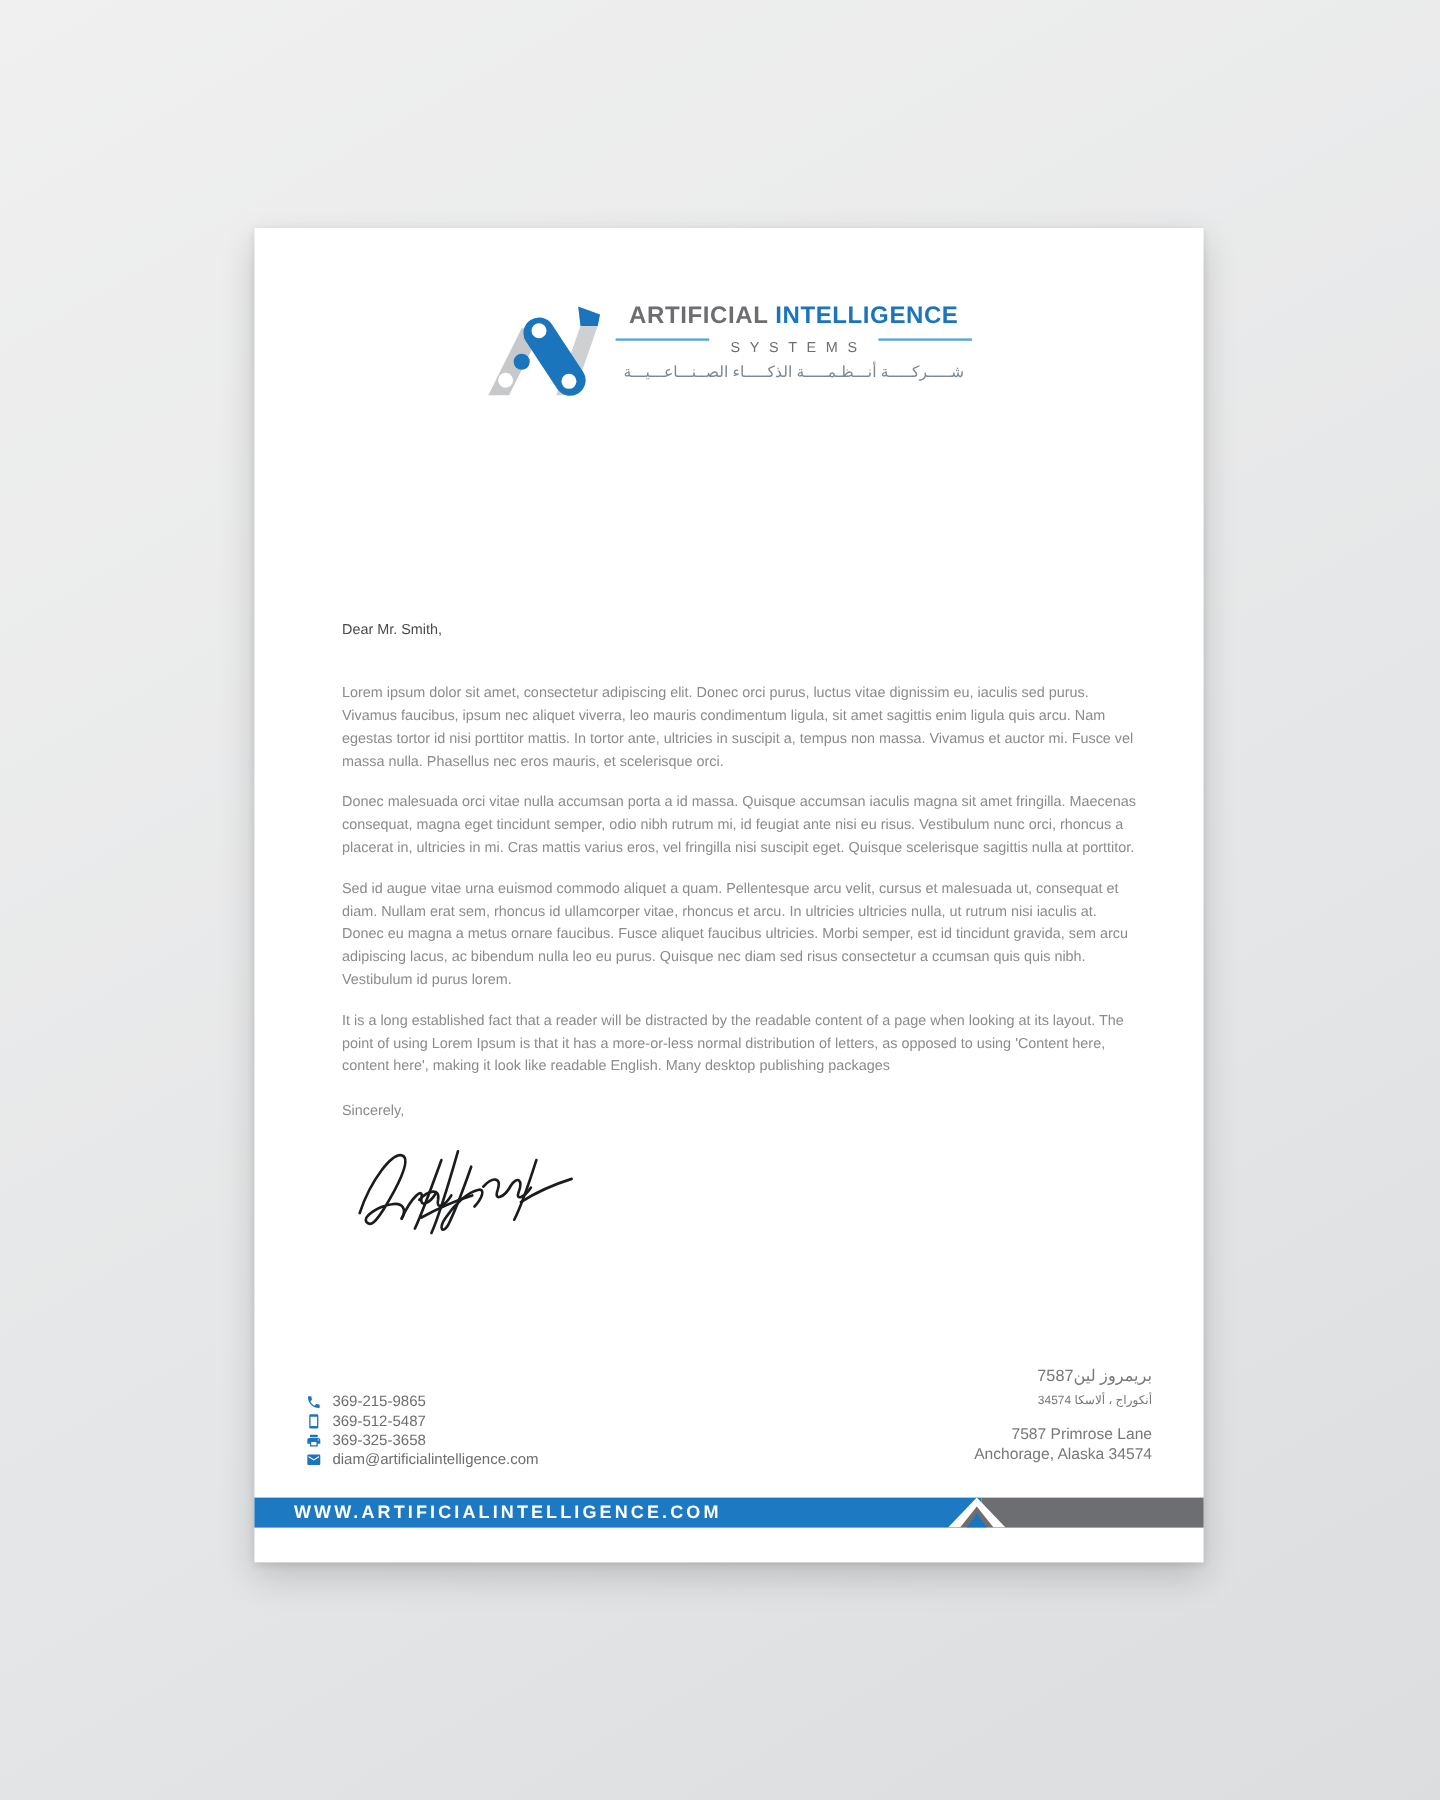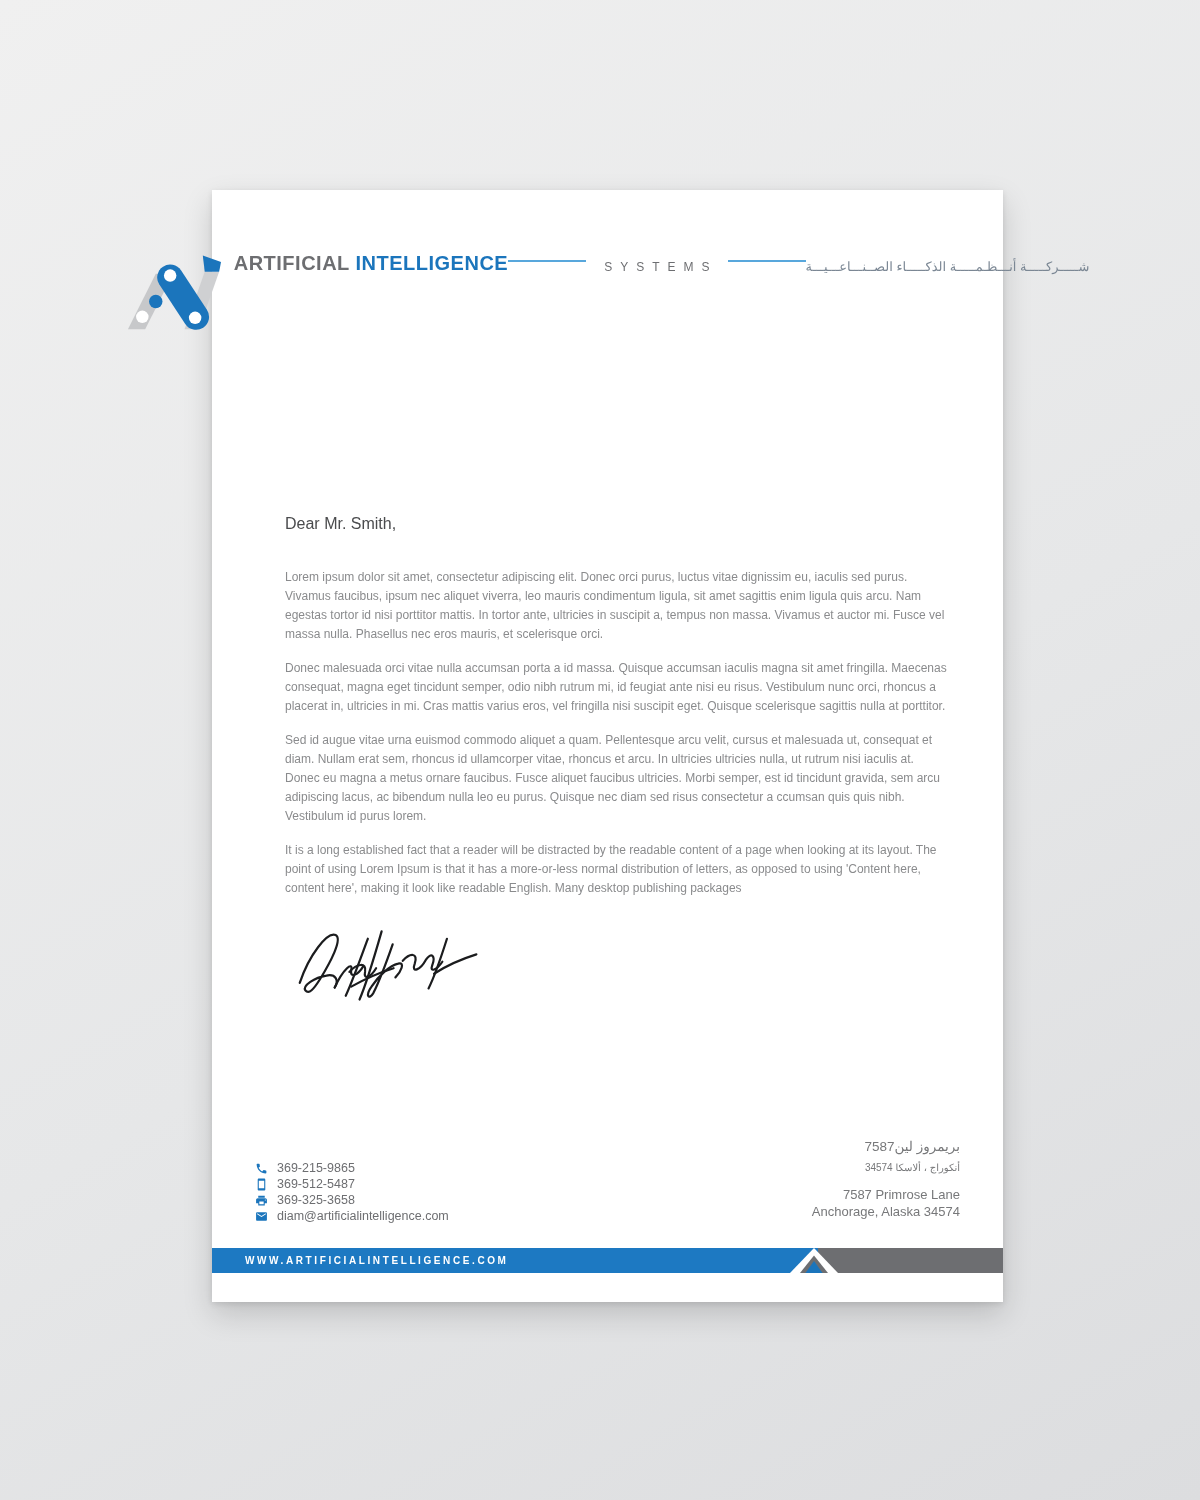--- a/index.html
+++ b/index.html
@@ -8,51 +8,51 @@
     background:linear-gradient(150deg,#f0f0f0 0%,#e6e7e8 55%,#dcdddf 100%);
     font-family:"Liberation Sans",sans-serif;
   }
   .sheet{
     position:absolute;left:212px;top:190px;width:791px;height:1112px;background:#ffffff;
     box-shadow:0 12px 28px rgba(0,0,0,.16),0 2px 6px rgba(0,0,0,.10);
   }
   
   .logo{position:absolute;top:56px;left:0;right:0;display:flex;justify-content:center;align-items:flex-start;gap:12px;}
   .logo-icon{width:96px;height:86px;flex:0 0 auto;}
-  .wordmark{display:flex;flex-direction:row;align-items:center;padding-top:6px;}
+  .wordmark{display:flex;flex-direction:column;align-items:center;padding-top:6px;}
   .brand-line1{font-size:20px;font-weight:bold;letter-spacing:.5px;color:#6d6e71;white-space:nowrap;}
   .brand-line1 .blue{color:#1b75bc;}
   .brand-line2{display:flex;align-items:flex-start;gap:10px;margin-top:7px;}
   .brand-line2 .sub{font-size:12px;letter-spacing:8px;color:#6d6e71;text-indent:8px;white-space:nowrap;}
   .rule{width:78px;height:2px;background:#58a7dc;}
   .brand-line3{margin-top:6px;font-size:13px;color:#7b8794;direction:rtl;white-space:nowrap;}
   
   .letter{position:absolute;left:73px;top:322px;width:662px;color:#8a8b8d;font-size:12px;line-height:19px;}
-  .salutation{font-size:16px;line-height:24px;color:#4a4b4d;font-weight:normal;margin:0 0 32px 0;}
+  .salutation{font-size:12px;line-height:24px;color:#4a4b4d;font-weight:normal;margin:0 0 32px 0;}
   .letter p{margin:2px 0 15px 0;text-align:left;}
   .closing{margin-top:18px !important;margin-bottom:6px !important;}
   .signature{width:215px;height:92px;display:block;margin-left:2px;}
   
   .contact{position:absolute;left:43px;top:970px;}
   .contact-row{display:flex;align-items:center;gap:9px;height:16px;font-size:12.5px;color:#6d6e71;text-align:right;}
   .cicon{width:13px;height:13px;flex:0 0 auto;}
   .cicon path{fill:#1b75bc;}
   
   .address{position:absolute;right:43px;top:948px;text-align:right;color:#77787a;margin-left:28px;}
   .address .ar1{font-size:13.5px;line-height:18px;direction:rtl;}
   .address .ar2{font-size:10px;line-height:17px;direction:rtl;margin-top:3px;}
   .address .en{margin-top:10px;font-size:13px;line-height:17px;}
   
   .bar{position:absolute;left:0;right:0;top:1058px;height:25px;}
   .bar-blue{position:absolute;left:0;top:0;bottom:0;width:606px;background:#1d79c2;}
   .bar-gray{position:absolute;left:606px;right:0;top:0;bottom:0;background:#6d6e71;}
   .bar-mark{position:absolute;left:578px;top:0;width:48px;height:25px;}
   .website{
     position:absolute;left:33px;top:0;height:28px;line-height:26px;color:#ffffff;
-    font-size:10px;font-weight:bold;letter-spacing:2.6px;white-space:nowrap;
+    font-size:15px;font-weight:bold;letter-spacing:2.6px;white-space:nowrap;
   }
 </style>
 </head>
 <body>
 
 <div>
   <div class="sheet">
 
     <header class="logo">
       <svg class="logo-icon" viewBox="0 0 100 88" aria-hidden="true">
@@ -75,20 +75,21 @@
         <div class="brand-line3">شـــــركـــــة أنـــظـمـــــة الذكـــــاء الصــنـــاعـــيـــة</div>
       </div>
     </header>
 
     <main class="letter">
       <h1 class="salutation">Dear Mr. Smith,</h1>
       <p>Lorem ipsum dolor sit amet, consectetur adipiscing elit. Donec orci purus, luctus vitae dignissim eu, iaculis sed purus. Vivamus faucibus, ipsum nec aliquet viverra, leo mauris condimentum ligula, sit amet sagittis enim ligula quis arcu. Nam egestas tortor id nisi porttitor mattis. In tortor ante, ultricies in suscipit a, tempus non massa. Vivamus et auctor mi. Fusce vel massa nulla. Phasellus nec eros mauris, et scelerisque orci.</p>
       <p>Donec malesuada orci vitae nulla accumsan porta a id massa. Quisque accumsan iaculis magna sit amet fringilla. Maecenas consequat, magna eget tincidunt semper, odio nibh rutrum mi, id feugiat ante nisi eu risus. Vestibulum nunc orci, rhoncus a placerat in, ultricies in mi. Cras mattis varius eros, vel fringilla nisi suscipit eget. Quisque scelerisque sagittis nulla at porttitor.</p>
       <p>Sed id augue vitae urna euismod commodo aliquet a quam. Pellentesque arcu velit, cursus et malesuada ut, consequat et diam. Nullam erat sem, rhoncus id ullamcorper vitae, rhoncus et arcu. In ultricies ultricies nulla, ut rutrum nisi iaculis at. Donec eu magna a metus ornare faucibus. Fusce aliquet faucibus ultricies. Morbi semper, est id tincidunt gravida, sem arcu adipiscing lacus, ac bibendum nulla leo eu purus. Quisque nec diam sed risus consectetur a ccumsan quis quis nibh. Vestibulum id purus lorem.</p>
       <p>It is a long established fact that a reader will be distracted by the readable content of a page when looking at its layout. The point of using Lorem Ipsum is that it has a more-or-less normal distribution of letters, as opposed to using 'Content here, content here', making it look like readable English. Many desktop publishing packages</p>
+      <p class="closing">Sincerely,</p>
       <svg class="signature" viewBox="0 0 230 100" aria-hidden="true" fill="none" stroke="#1b1c1e" stroke-width="2.4" stroke-linecap="round">
         <path d="M12 76 C22 46 42 20 51 24 C59 28 45 54 34 72 C27 83 22 89 18 84 C15 79 28 70 41 68 C51 66 55 73 50 81"></path>
         <path d="M50 81 C59 61 70 52 68 62 C66 71 75 68 81 58"></path>
         <path d="M86 28 C78 50 69 75 62 90"></path>
         <path d="M66 64 C74 55 85 53 83 64 C81 73 89 70 95 60"></path>
         <path d="M101 20 C93 48 84 78 77 94"></path>
         <path d="M68 80 C84 71 101 64 114 60"></path>
         <path d="M113 34 C105 57 98 75 92 87 C87 95 83 90 90 80 C98 68 110 57 119 55 C127 53 122 64 116 70"></path>
         <path d="M124 52 C132 43 141 43 137 55 C133 66 143 62 149 51 C155 42 160 46 156 57 C153 65 161 62 167 53"></path>
         <path d="M172 28 C166 47 159 68 152 82"></path>

